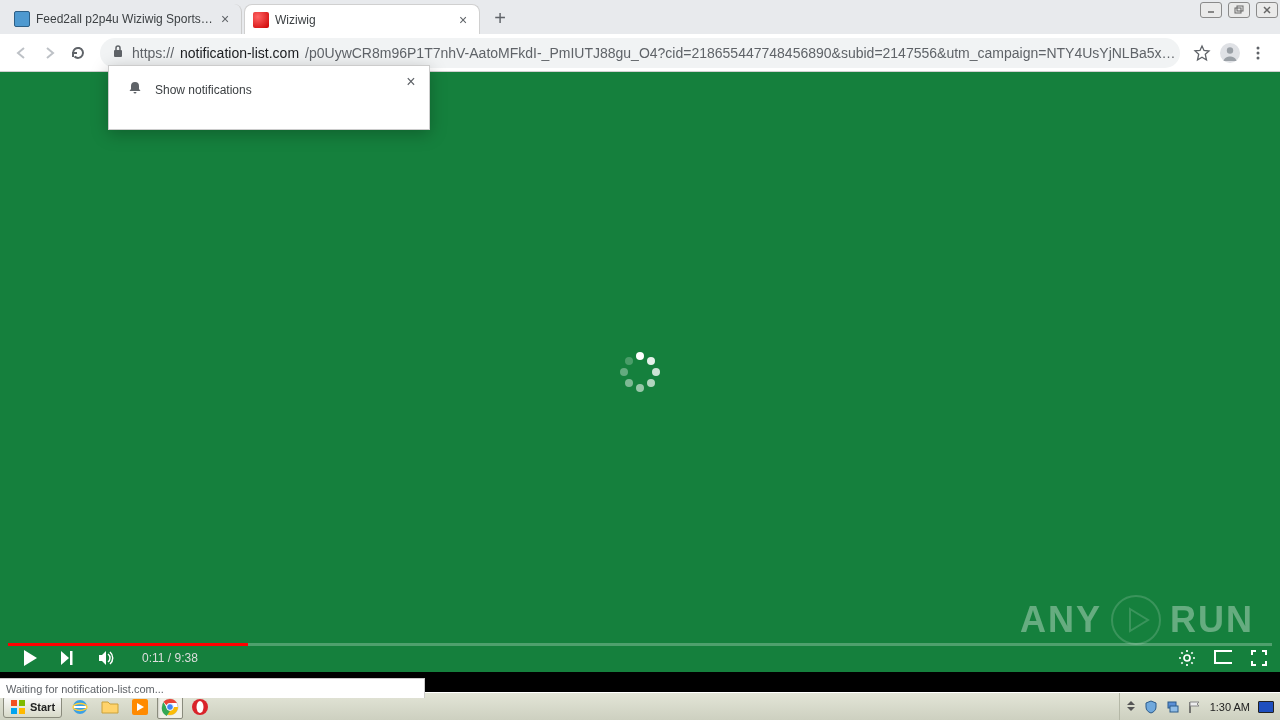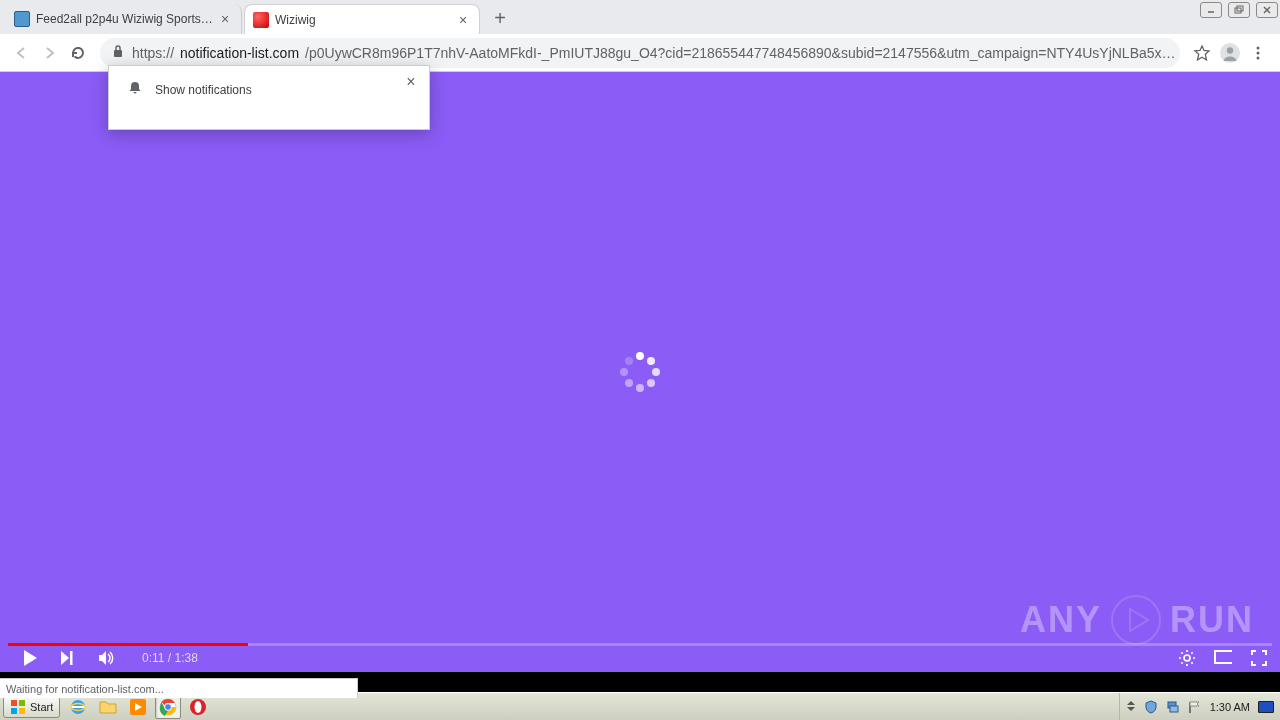--- a/index.html
+++ b/index.html
@@ -101,21 +101,21 @@
   .notif-prompt .np-actions { display:flex; justify-content:flex-end; gap:8px; }
   .np-btn {
     min-width:56px; height:30px; padding:0 12px;
     border:1px solid #dadce0; background:#fff; color:#1a73e8;
     font-size:13px; border-radius:4px; display:flex; align-items:center; justify-content:center;
   }
 
   
   .video-area {
     position:absolute; top:72px; left:0; right:0; bottom:48px;
-    background:#8b5cf6;
+    background:#15803d;
   }
   .spinner {
     position:absolute; top:50%; left:50%;
     width:46px; height:46px; margin:-23px 0 0 -23px;
   }
   .spinner .dot {
     position:absolute; width:8px; height:8px; border-radius:50%;
     background:#fff;
     top:50%; left:50%;
     transform-origin: 0 0;
@@ -148,21 +148,21 @@
     display:flex; align-items:center; gap:8px;
     color:rgba(255,255,255,0.35);
     font-family: Arial, sans-serif;
     font-size:36px; font-weight:600; letter-spacing:2px;
   }
   .watermark svg { opacity:0.45; }
 
   
   .page-status {
     position:absolute; left:0; bottom:22px;
-    height:20px; width:358px;
+    height:20px; width:425px;
     background:#fff;
     color:#5f6368; font-size:11px;
     display:flex; align-items:center;
     padding:0 6px;
     border-top:1px solid #ccc; border-right:1px solid #ccc;
     z-index: 40;
   }
 
   
   .taskbar {
@@ -171,21 +171,21 @@
     border-top:1px solid #fff;
     display:flex; align-items:center;
     font-size:11px;
   }
   .start-btn {
     height:22px; margin:0 3px;
     display:flex; align-items:center; gap:4px;
     padding:0 6px;
     background:linear-gradient(#fafafa,#d8dac9);
     border:1px solid #8a8b7d; border-radius:3px;
-    font-weight:normal; color:#222;
+    font-weight:bold; color:#222;
   }
   .win-flag { width:16px; height:16px; }
   .tb-app {
     width:26px; height:24px; margin:0 2px;
     display:flex; align-items:center; justify-content:center;
   }
   .tb-app.pressed {
     border:1px solid #8a8b7d; background:#f0f0e6; border-radius:2px;
     box-shadow: inset 1px 1px 2px rgba(0,0,0,0.15);
   }
@@ -347,21 +347,21 @@
           </svg>
       </div>
       <div class="vc-icon">
         <svg width="20" height="20">
             <path d="M3 7h3l4-4v14l-4-4H3z" fill="#fff"></path>
             <path d="M12 6a5 5 0 0 1 0 8" fill="none" stroke="#fff" stroke-width="1.5"></path>
             <path d="M14 4a8 8 0 0 1 0 12" fill="none" stroke="#fff" stroke-width="1.5"></path>
           </svg>
       </div>
       <span class="vc-time">
-        <span>0:11</span><span> / </span><span>1:38</span>
+        <span>0:11</span><span> / </span><span>9:38</span>
       </span>
     </div>
     <div class="vc-right">
       <div class="vc-icon">
         <svg width="18" height="18">
             <circle cx="9" cy="9" r="3" fill="none" stroke="#fff" stroke-width="1.7"></circle>
             <g stroke="#fff" stroke-width="1.7">
               <line x1="9" y1="1" x2="9" y2="3"></line>
               <line x1="9" y1="15" x2="9" y2="17"></line>
               <line x1="1" y1="9" x2="3" y2="9"></line>

